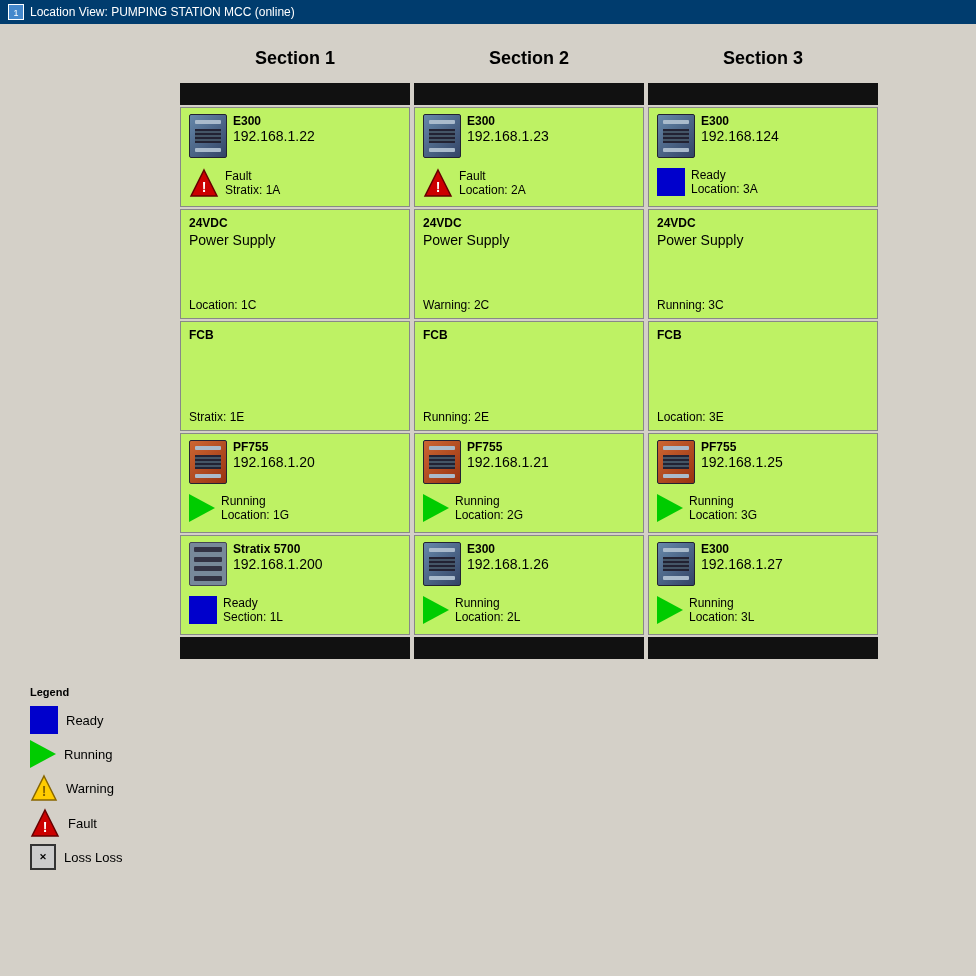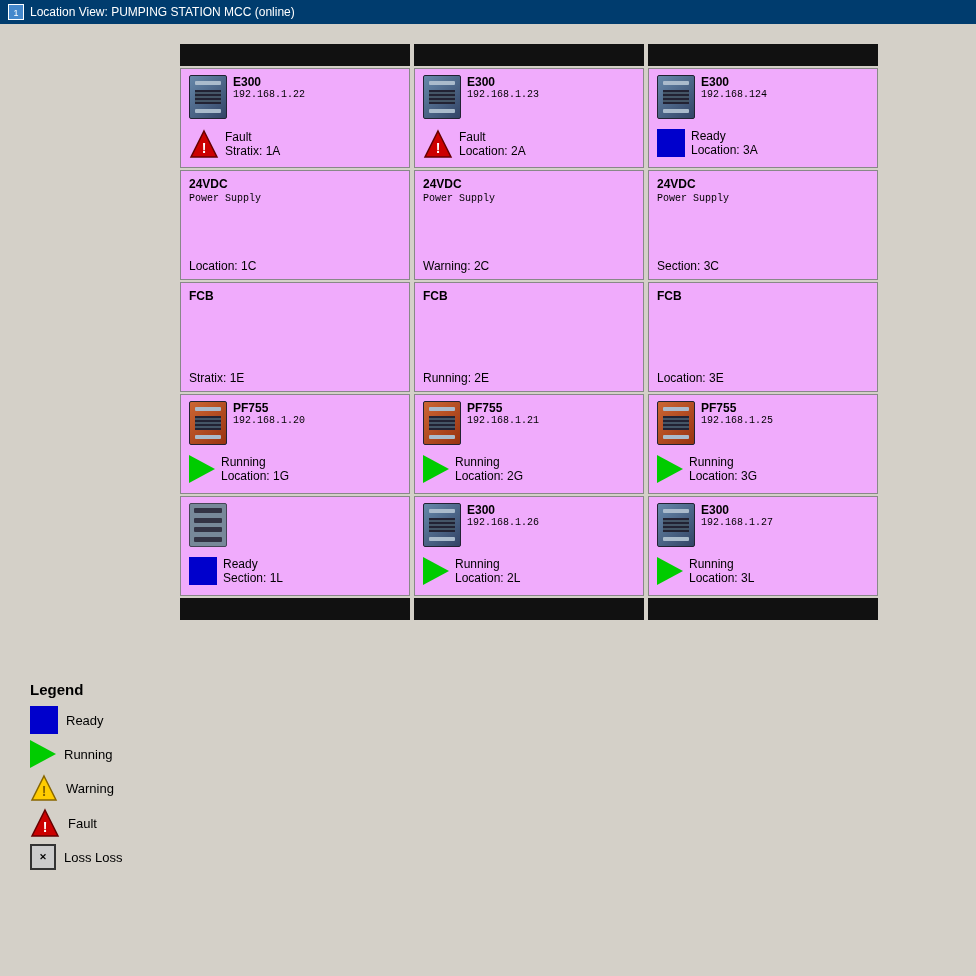--- a/index.html
+++ b/index.html
@@ -41,21 +41,21 @@
     .legend-panel {
       width: 160px;
       padding: 10px;
       display: flex;
       flex-direction: column;
       justify-content: flex-end;
       padding-bottom: 80px;
     }
     .legend-title {
       font-weight: bold;
-      font-size: 15px;
+      font-size: 11px;
       margin-bottom: 8px;
     }
     .legend-item {
       display: flex;
       align-items: center;
       gap: 8px;
       margin-bottom: 6px;
       font-size: 13px;
     }
     .sections-area {
@@ -68,21 +68,21 @@
       margin-left: 0;
     }
     .section-header {
       text-align: center;
       font-size: 18px;
       font-weight: bold;
       margin-bottom: 6px;
       padding: 4px;
     }
     .device-cell {
-      background: #f0abfc;
+      background: #bef264;
       border: 1px solid #888;
       padding: 6px 8px;
       min-height: 100px;
       display: flex;
       flex-direction: column;
       gap: 2px;
     }
     .device-top {
       display: flex;
       align-items: flex-start;
@@ -90,22 +90,21 @@
       margin-bottom: 4px;
     }
     .device-info {
       flex: 1;
     }
     .device-name {
       font-weight: bold;
       font-size: 12px;
     }
     .device-ip {
-      font-size: 10px;
-      font-family: Liberation Mono, monospace;
+      font-size: 14px;
     }
     .device-status {
       display: flex;
       align-items: center;
       gap: 6px;
       margin-top: 4px;
     }
     .status-label {
       font-size: 12px;
     }
@@ -200,20 +199,25 @@
       <span>Fault</span>
     </div>
     <div class="legend-item">
       <div style="width:26px;height:26px;border:2px solid #333;background:#ccc;display:flex;align-items:center;justify-content:center;font-size:9px;font-weight:bold;flex-shrink:0;">✕</div>
       <span>Loss Loss</span>
     </div>
   </div>
 
   <div class="sections-area">
 
+    <div class="sections-headers" style="display:flex;gap:4px;margin-bottom:4px;">
+      <div class="section-header" style="width:230px;text-align:center;font-size:18px;font-weight:bold;">Section 1</div>
+      <div class="section-header" style="width:230px;text-align:center;font-size:18px;font-weight:bold;">Section 2</div>
+      <div class="section-header" style="width:230px;text-align:center;font-size:18px;font-weight:bold;">Section 3</div>
+    </div>
 
     <div style="display:flex;gap:4px;margin-bottom:2px;">
       <div style="width:230px;height:22px;background:#111;"></div>
       <div style="width:230px;height:22px;background:#111;"></div>
       <div style="width:230px;height:22px;background:#111;"></div>
     </div>
 
     <div style="display:flex;gap:4px;">
 
       <div style="width:230px;display:flex;flex-direction:column;gap:2px;">
@@ -277,20 +281,24 @@
         </div>
 
         <div class="device-cell">
           <div class="device-top">
             <div class="switch-img">
               <div class="sw-port"></div>
               <div class="sw-port"></div>
               <div class="sw-port"></div>
               <div class="sw-port"></div>
             </div>
+            <div class="device-info">
+              <div class="device-name">Stratix 5700</div>
+              <div class="device-ip">192.168.1.200</div>
+            </div>
           </div>
           <div class="device-status">
             <div style="width:28px;height:28px;background:#0000cc;flex-shrink:0;"></div>
             <div>
               <div class="status-label">Ready</div>
               <div class="location-text">Section: 1L</div>
             </div>
           </div>
         </div>
 
@@ -399,21 +407,21 @@
               <div class="status-label">Ready</div>
               <div class="location-text">Location: 3A</div>
             </div>
           </div>
         </div>
 
         <div class="device-cell" style="min-height:110px;">
           <div class="device-name">24VDC</div>
           <div class="device-ip">Power Supply</div>
           <div style="flex:1;"></div>
-          <div class="location-text">Section: 3C</div>
+          <div class="location-text">Running: 3C</div>
         </div>
 
         <div class="device-cell" style="min-height:110px;">
           <div class="device-name">FCB</div>
           <div style="flex:1;"></div>
           <div class="location-text">Location: 3E</div>
         </div>
 
         <div class="device-cell">
           <div class="device-top">

